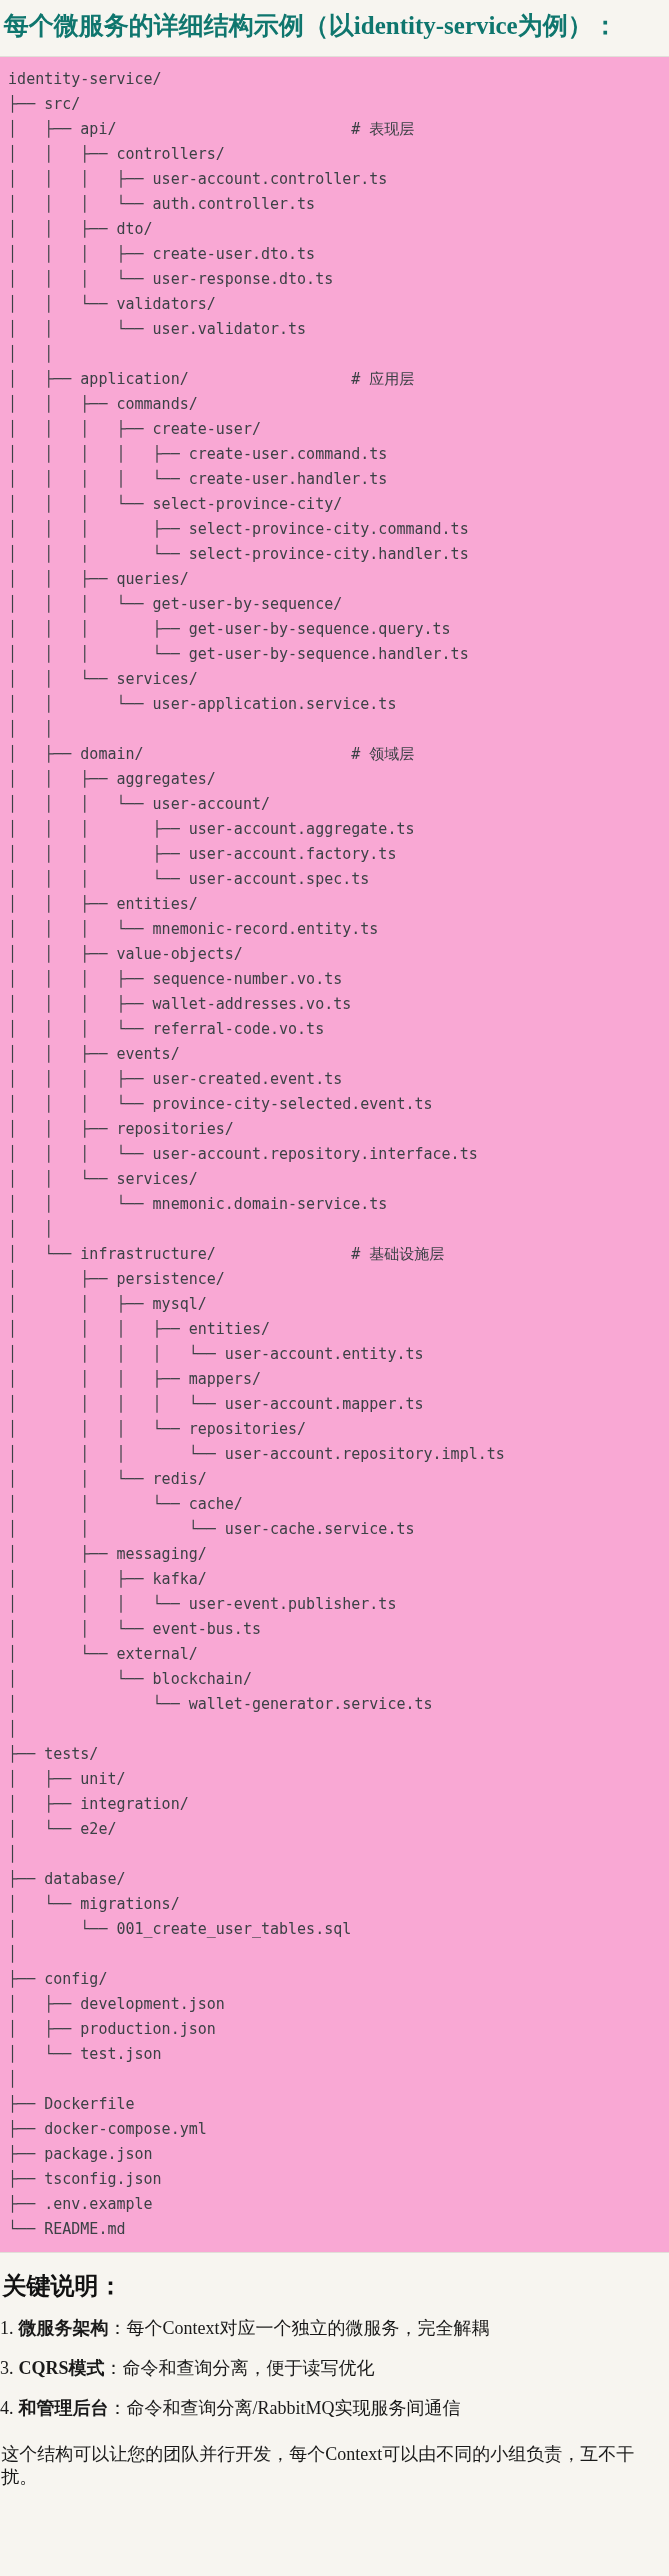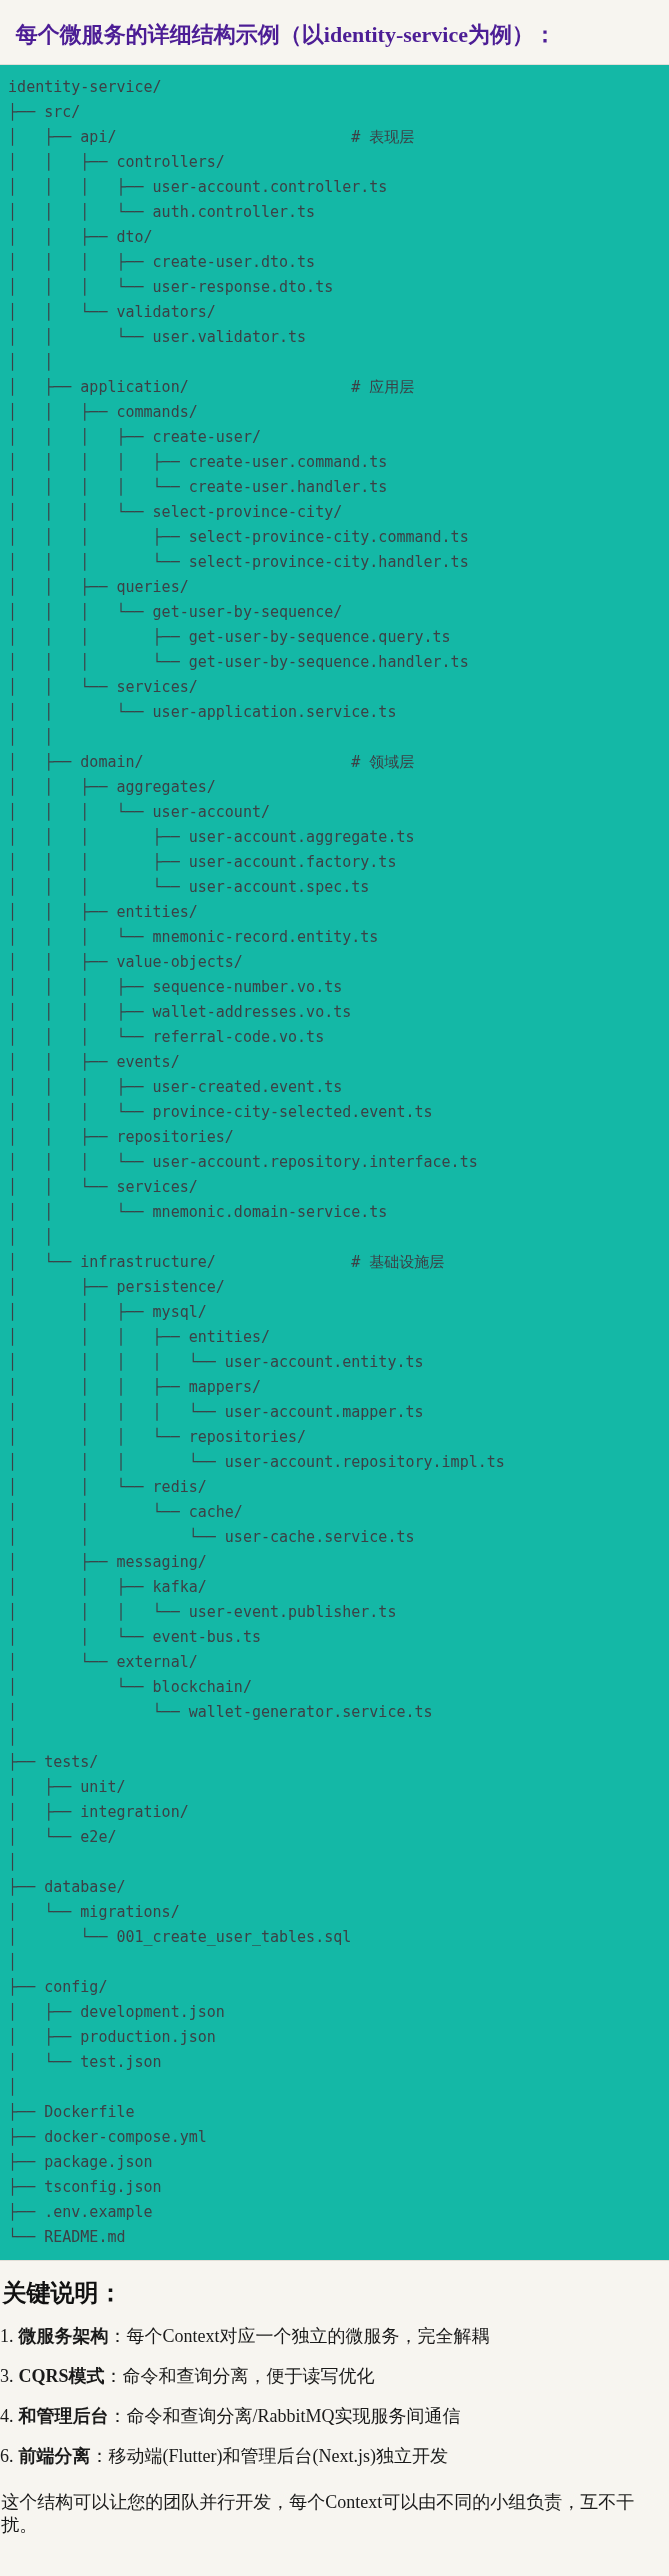--- a/index.html
+++ b/index.html
@@ -5,31 +5,31 @@
   html, body { margin: 0; padding: 0; }
   body {
     width: 669px;
     background: #f7f5f0;
     color: #1a1a1a;
     font-family: "Liberation Serif", serif;
   }
   .page { padding-bottom: 11.3px; }
 
   .page-title {
-    margin: 12px;
+    margin: 0;
     padding: 7.5px 6.3px 0 3.8px;
-    font-size: 22px;
+    font-size: 25px;
     font-weight: 700;
     line-height: 1.4;
-    color: #4c1d95;
+    color: #0f766e;
   }
 
   .code-block {
     margin-top: 13.8px;
-    background: #14b8a6;
+    background: #f9a8d4;
     border-top: 0.6px solid #e1dfd8;
     border-bottom: 0.6px solid #e1dfd8;
     padding: 10px 10px 10px 8.1px;
   }
   .code-block pre {
     margin: 0;
     font-family: "DejaVu Sans Mono", monospace;
     font-size: 15px;
     line-height: 25px;
     color: #3c4146;
@@ -168,21 +168,18 @@
   <ol class="notes-list">
     <li class="note-item">
       <span class="note-num">1.</span><span class="note-label">微服务架构</span><span class="note-text">：每个Context对应一个独立的微服务，完全解耦</span>
     </li>
     <li class="note-item">
       <span class="note-num">3.</span><span class="note-label">CQRS模式</span><span class="note-text">：命令和查询分离，便于读写优化</span>
     </li>
     <li class="note-item">
       <span class="note-num">4.</span><span class="note-label">和管理后台</span><span class="note-text">：命令和查询分离/RabbitMQ实现服务间通信</span>
     </li>
-    <li class="note-item">
-      <span class="note-num">6.</span><span class="note-label">前端分离</span><span class="note-text">：移动端(Flutter)和管理后台(Next.js)独立开发</span>
-    </li>
   </ol>
 
   <p class="closing-paragraph">这个结构可以让您的团队并行开发，每个Context可以由不同的小组负责，互不干扰。</p>
 
 </div>
 
 
 </body></html>

